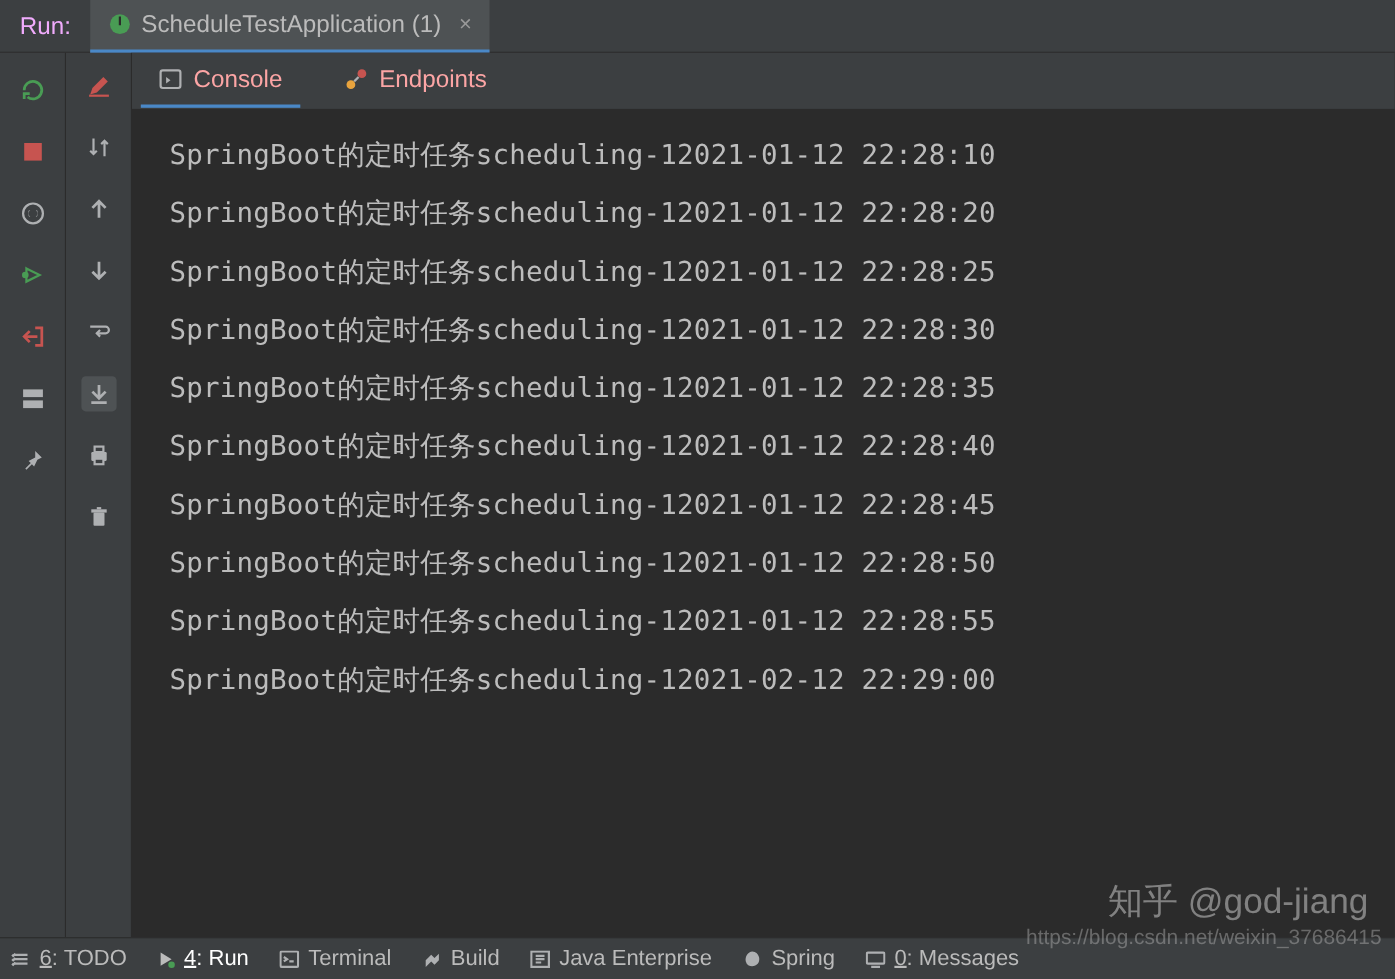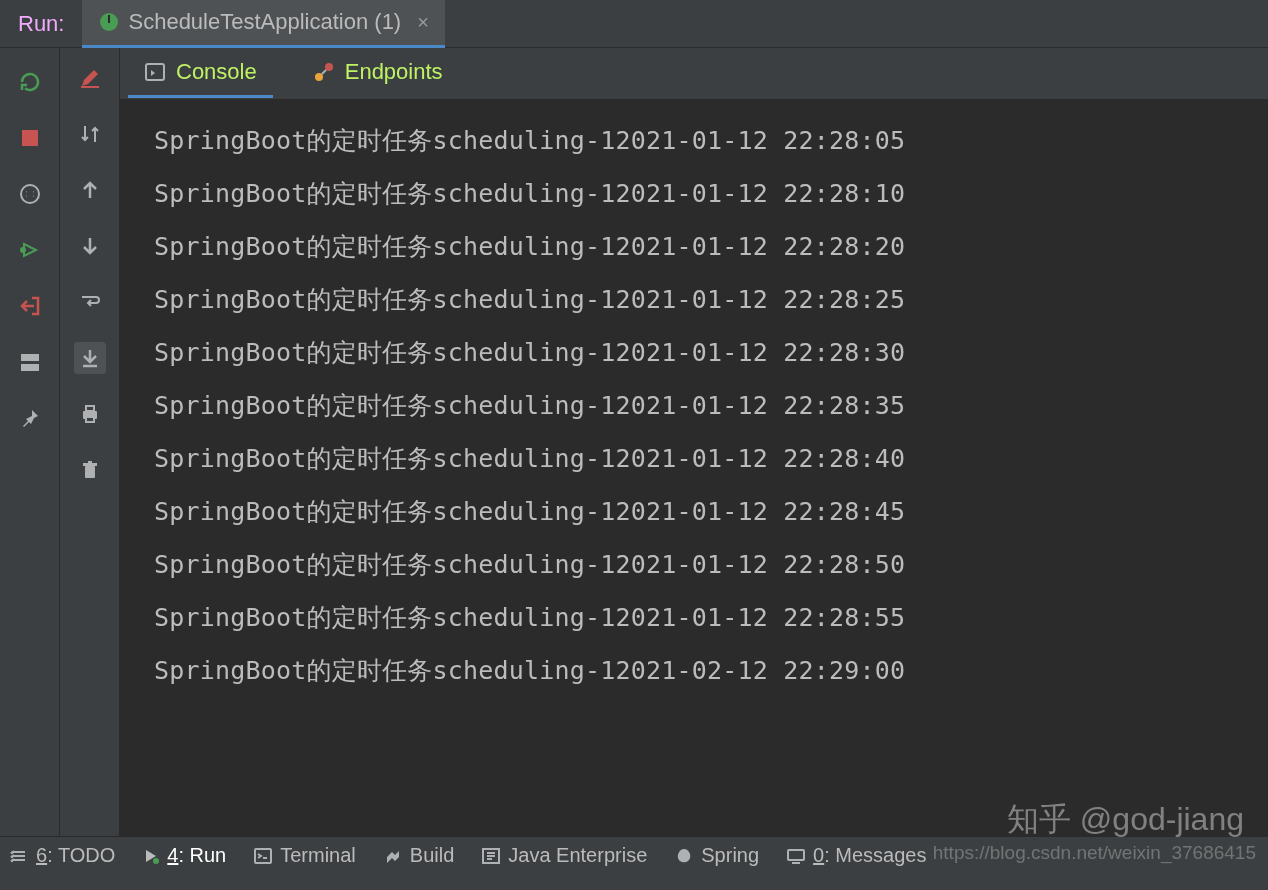--- a/index.html
+++ b/index.html
@@ -81,42 +81,42 @@
     border-bottom: 1px solid #2b2b2b;
     padding-left: 8px;
     gap: 24px;
   }
   .sub-tab {
     display: flex;
     align-items: center;
     gap: 10px;
     padding: 10px 16px;
     font-size: 22px;
-    color: #bef264;
+    color: #fca5a5;
     cursor: pointer;
     border-bottom: 3px solid transparent;
   }
   .sub-tab.active { border-bottom-color: #4a88c7; }
   .console {
     flex: 1;
     background: #2b2b2b;
     padding: 14px 0 0 34px;
     overflow: hidden;
   }
   .log-line {
     font-family: "Consolas", "Menlo", monospace;
     font-size: 25px;
     line-height: 53px;
     color: #bcbcbc;
     white-space: pre;
     letter-spacing: 0.2px;
   }
   .bottom-bar {
     position: absolute;
-    left: 0; right: 0; bottom: 16px;
+    left: 0; right: 0; bottom: 0;
     height: 38px;
     background: #3c3f41;
     border-top: 1px solid #2b2b2b;
     display: flex;
     align-items: center;
     padding: 0 10px;
     gap: 28px;
     font-size: 20px;
     color: #bbbbbb;
   }
@@ -276,21 +276,20 @@
           <svg width="22" height="22">
               <circle cx="6" cy="16" r="4" fill="#e8a33d"></circle>
               <circle cx="16" cy="6" r="4" fill="#c75450"></circle>
               <path d="M9 13l4-4" stroke="#aeb0b2" stroke-width="2"></path>
             </svg>
         </span>
         <span>Endpoints</span>
       </div>
     </div>
     <div class="console" id="console-output">
-        <div class="log-line">SpringBoot的定时任务scheduling-12021-01-12 22:28:05</div>
         <div class="log-line">SpringBoot的定时任务scheduling-12021-01-12 22:28:10</div>
         <div class="log-line">SpringBoot的定时任务scheduling-12021-01-12 22:28:20</div>
         <div class="log-line">SpringBoot的定时任务scheduling-12021-01-12 22:28:25</div>
         <div class="log-line">SpringBoot的定时任务scheduling-12021-01-12 22:28:30</div>
         <div class="log-line">SpringBoot的定时任务scheduling-12021-01-12 22:28:35</div>
         <div class="log-line">SpringBoot的定时任务scheduling-12021-01-12 22:28:40</div>
         <div class="log-line">SpringBoot的定时任务scheduling-12021-01-12 22:28:45</div>
         <div class="log-line">SpringBoot的定时任务scheduling-12021-01-12 22:28:50</div>
         <div class="log-line">SpringBoot的定时任务scheduling-12021-01-12 22:28:55</div>
         <div class="log-line">SpringBoot的定时任务scheduling-12021-02-12 22:29:00</div>

